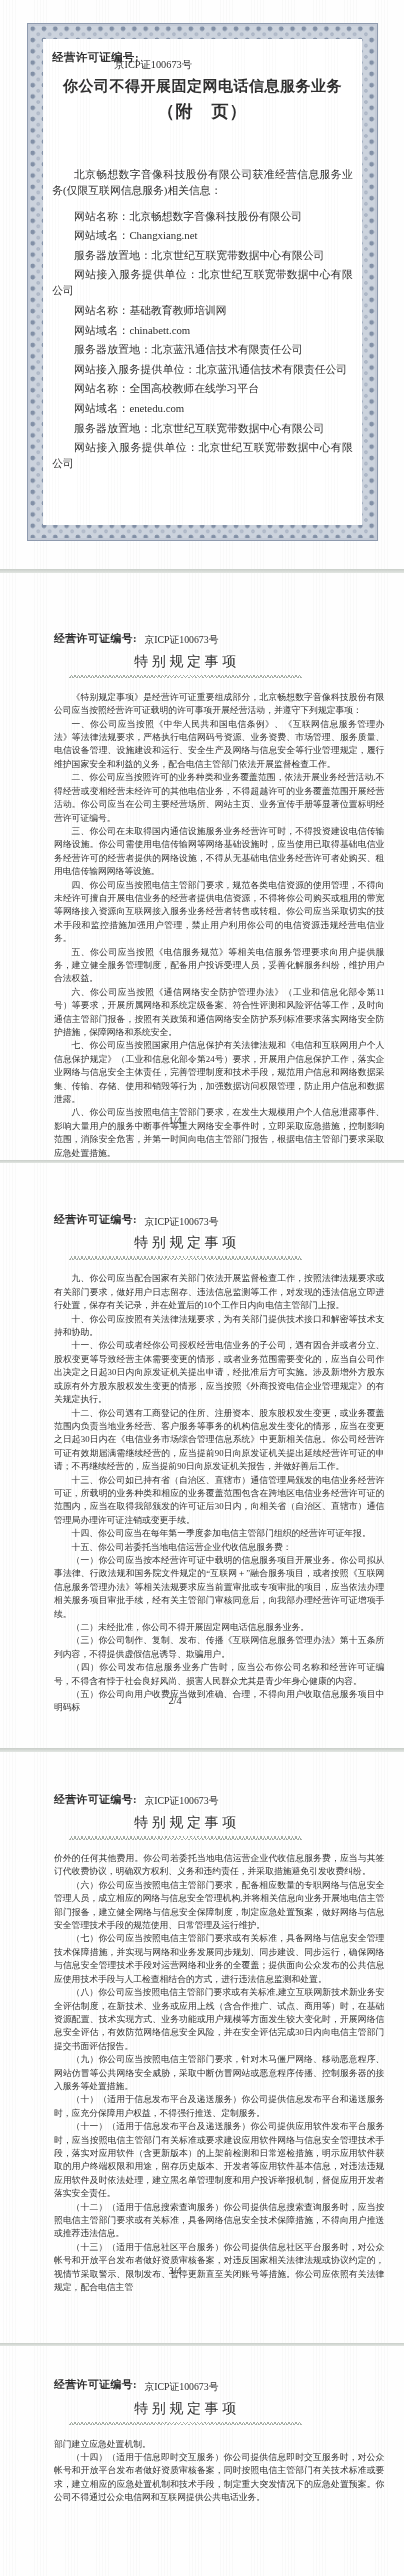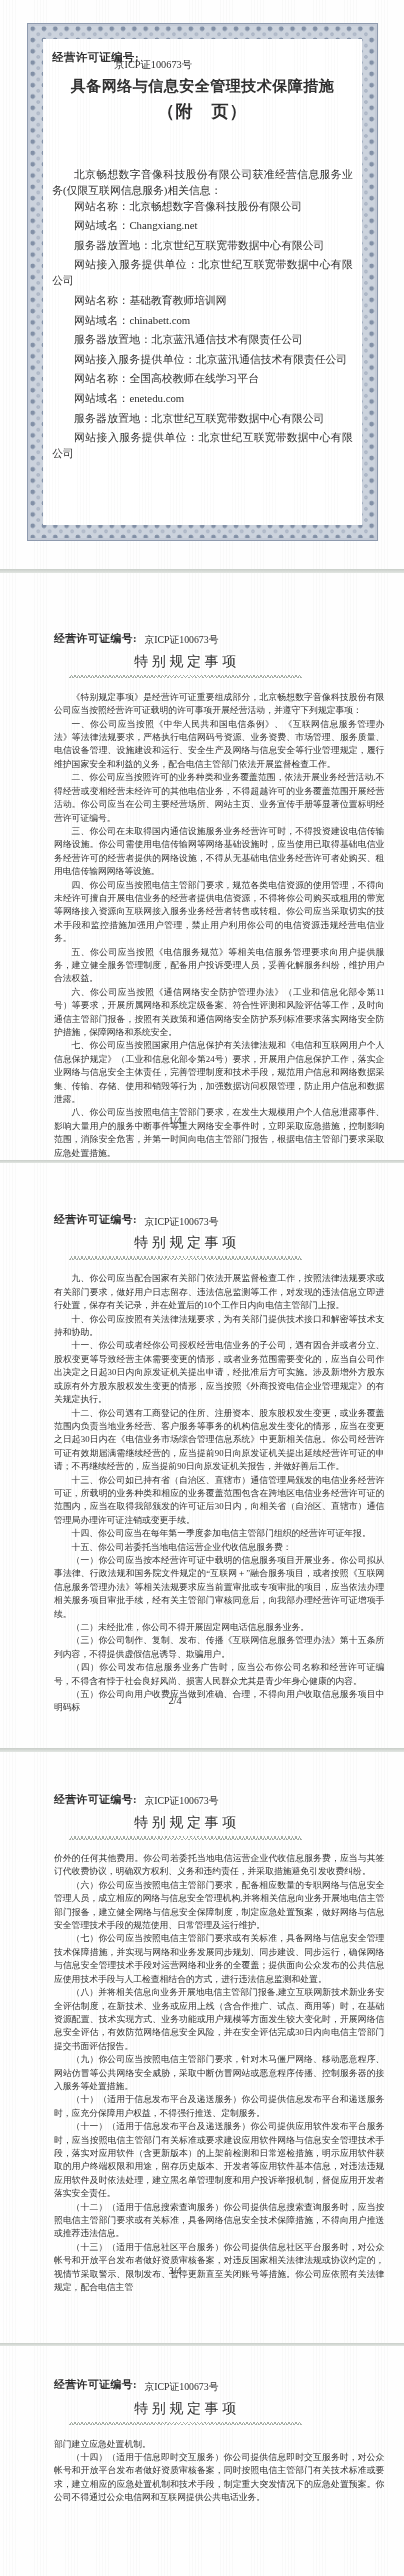--- a/index.html
+++ b/index.html
@@ -21,21 +21,21 @@
          background-size:11.3px 11.3px;
          box-shadow:inset 0 0 0 1px #8e9aae,inset 0 0 0 3.1px #c3cad6;}
   .frame-inner{background:#fff;height:100%;box-sizing:border-box;padding:7.2px 9.3px 0;
                background-image:repeating-linear-gradient(90deg,rgba(110,120,110,0.03) 0 0.5px,transparent 0.5px 3.1px);}
   .lic-no{margin-top:4.1px;white-space:nowrap;}
   .lic-no-label{font-size:11.3px;font-weight:bold;letter-spacing:0.5px;}
   .lic-no-value{font-size:10.3px;display:inline-block;transform:translate(-27px,7.2px);}
   .lic-title{margin:11.3px 0 0;text-align:center;font-size:15px;font-weight:bold;letter-spacing:0.5px;}
   .lic-subtitle{margin-top:4.1px;text-align:center;font-size:17px;font-weight:bold;letter-spacing:1px;}
   .lic-intro{margin:43px 0 0;font-size:10.8px;line-height:16px;text-indent:2em;text-align:justify;}
-  .site-list{margin-top:0;}
+  .site-list{margin-top:10px;}
   .site-row{margin:0 0 3.6px;font-size:10.8px;line-height:16px;text-indent:2em;text-align:justify;}
   .site-label{letter-spacing:0.3px;}
   
   .prov .ph{margin-left:54px;white-space:nowrap;}
   .prov .ph-label{font-size:10.8px;font-weight:bold;letter-spacing:0.5px;}
   .prov .ph-value{font-size:9.8px;position:relative;top:1.5px;margin-left:5.2px;}
   .prov-title{margin:7.2px 31px 0 0;text-align:center;font-size:14px;font-weight:normal;letter-spacing:3.6px;}
   .wavy{width:233px;height:3.6px;margin:4.1px 0 0 69px;opacity:.85;
         background-image:
           repeating-linear-gradient(62deg,#96a096 0 0.8px,transparent 0.8px 3.1px),
@@ -56,21 +56,21 @@
 
 <div class="sheet">
 
   <section class="page page1">
     <div class="frame">
       <div class="frame-inner">
         <div class="lic-no">
           <span class="lic-no-label">经营许可证编号:</span>
           <span class="lic-no-value">京ICP证100673号</span>
         </div>
-        <h1 class="lic-title">具备网络与信息安全管理技术保障措施</h1>
+        <h1 class="lic-title">你公司不得开展固定网电话信息服务业务</h1>
         <div class="lic-subtitle">（附　页）</div>
         <p class="lic-intro">北京畅想数字音像科技股份有限公司获准经营信息服务业务(仅限互联网信息服务)相关信息：</p>
         <div class="site-list">
 
             <p class="site-row"><span class="site-label">网站名称：</span><span class="site-value">北京畅想数字音像科技股份有限公司</span></p>
 
             <p class="site-row"><span class="site-label">网站域名：</span><span class="site-value">Changxiang.net</span></p>
 
             <p class="site-row"><span class="site-label">服务器放置地：</span><span class="site-value">北京世纪互联宽带数据中心有限公司</span></p>
 
@@ -159,21 +159,21 @@
         <span class="ph-label">经营许可证编号:</span>
         <span class="ph-value">京ICP证100673号</span>
       </div>
       <h2 class="prov-title">特别规定事项</h2>
       <div class="wavy"></div>
       <div class="prov-body">
 
       <p class="para flush">价外的任何其他费用。你公司若委托当地电信运营企业代收信息服务费，应当与其签订代收费协议，明确双方权利、义务和违约责任，并采取措施避免引发收费纠纷。</p>
           <p class="para">（六）你公司应当按照电信主管部门要求，配备相应数量的专职网络与信息安全管理人员，成立相应的网络与信息安全管理机构,并将相关信息向业务开展地电信主管部门报备，建立健全网络与信息安全保障制度，制定应急处置预案，做好网络与信息安全管理技术手段的规范使用、日常管理及运行维护。</p>
           <p class="para">（七）你公司应当按照电信主管部门要求或有关标准，具备网络与信息安全管理技术保障措施，并实现与网络和业务发展同步规划、同步建设、同步运行，确保网络与信息安全管理技术手段对运营网络和业务的全覆盖；提供面向公众发布的公共信息应使用技术手段与人工检查相结合的方式，进行违法信息监测和处置。</p>
-          <p class="para">（八）并将相关信息向业务开展地电信主管部门报备,建立互联网新技术新业务安全评估制度，在新技术、业务或应用上线（含合作推广、试点、商用等）时，在基础资源配置、技术实现方式、业务功能或用户规模等方面发生较大变化时，开展网络信息安全评估，有效防范网络信息安全风险，并在安全评估完成30日内向电信主管部门提交书面评估报告。</p>
+          <p class="para">（八）你公司应当按照电信主管部门要求或有关标准,建立互联网新技术新业务安全评估制度，在新技术、业务或应用上线（含合作推广、试点、商用等）时，在基础资源配置、技术实现方式、业务功能或用户规模等方面发生较大变化时，开展网络信息安全评估，有效防范网络信息安全风险，并在安全评估完成30日内向电信主管部门提交书面评估报告。</p>
           <p class="para">（九）你公司应当按照电信主管部门要求，针对木马僵尸网络、移动恶意程序、网站仿冒等公共网络安全威胁，采取中断仿冒网站或恶意程序传播、控制服务器的接入服务等处置措施。</p>
           <p class="para">（十）（适用于信息发布平台及递送服务）你公司提供信息发布平台和递送服务时，应充分保障用户权益，不得强行推送、定制服务。</p>
           <p class="para">（十一）（适用于信息发布平台及递送服务）你公司提供应用软件发布平台服务时，应当按照电信主管部门有关标准或要求建设应用软件网络与信息安全管理技术手段，落实对应用软件（含更新版本）的上架前检测和日常巡检措施，明示应用软件获取的用户终端权限和用途，留存历史版本、开发者等应用软件基本信息，对违法违规应用软件及时依法处理，建立黑名单管理制度和用户投诉举报机制，督促应用开发者落实安全责任。</p>
           <p class="para">（十二）（适用于信息搜索查询服务）你公司提供信息搜索查询服务时，应当按照电信主管部门要求或有关标准，具备网络信息安全技术保障措施，不得向用户推送或推荐违法信息。</p>
           <p class="para">（十三）（适用于信息社区平台服务）你公司提供信息社区平台服务时，对公众帐号和开放平台发布者做好资质审核备案，对违反国家相关法律法规或协议约定的，视情节采取警示、限制发布、暂停更新直至关闭账号等措施。你公司应依照有关法律规定，配合电信主管</p>
         </div>
     </div>
     <div class="pagenum">3/4</div>
   </section>
 

